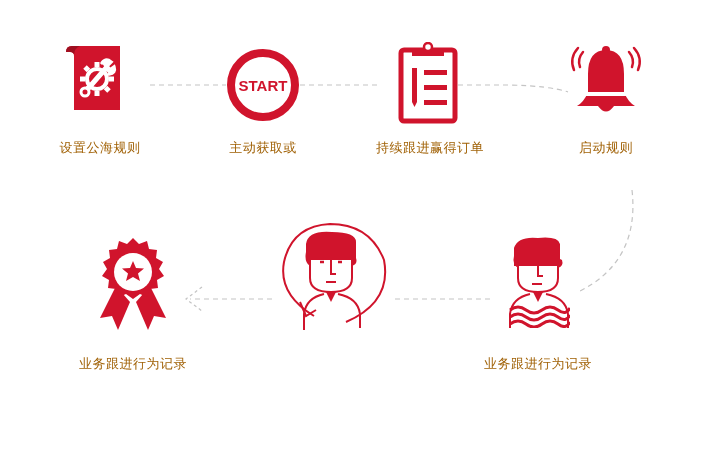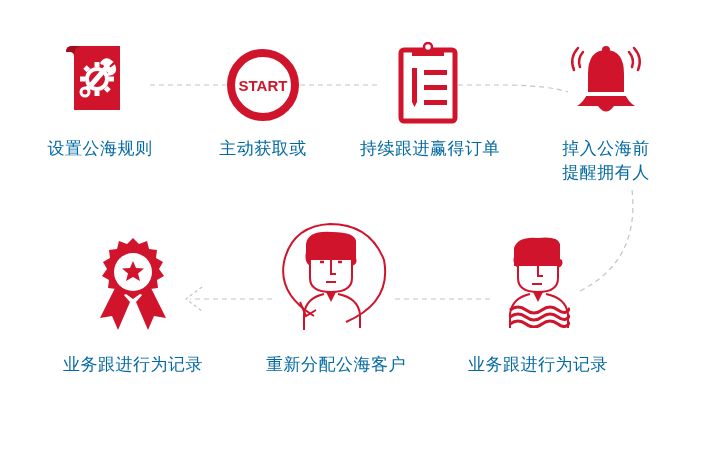--- a/index.html
+++ b/index.html
@@ -2,21 +2,21 @@
 <html><head>
 <meta charset="utf-8">
 <style>
   html, body { margin: 0; padding: 0; background: #ffffff; }
   body { width: 709px; height: 461px; position: relative; overflow: hidden;
          font-family: "DejaVu Sans", "Liberation Sans", sans-serif; }
   .stage { position: absolute; left: 0; top: 0; width: 709px; height: 461px; }
   svg.connectors { position: absolute; left: 0; top: 0; }
   .node { position: absolute; }
   .icon { position: absolute; }
-  .label { position: absolute; color: #0369a1; font-size: 17px; line-height: 24px;
+  .label { position: absolute; color: #a16207; font-size: 13px; line-height: 24px;
            text-align: center; white-space: nowrap; letter-spacing: 0.5px; }
 </style>
 </head>
 <body>
 
 <div class="stage">
 
   <svg class="connectors" width="709" height="461">
     <g fill="none" stroke="#c4c4c4" stroke-width="1.2" stroke-dasharray="5,4">
       <line x1="150" y1="85" x2="226" y2="85"></line>
@@ -89,22 +89,21 @@
           <path d="M17 10 Q11 17 14 25"></path>
         <path d="M68 6 Q77 16 72 28"></path>
           <path d="M63 10 Q69 17 66 25"></path>
       </g>
       <circle cx="40" cy="8" r="4" fill="#d0142c"></circle>
       <path d="M40 8 Q22 8 22 32 L22 50 Q18 60 11 64 L69 64 Q62 60 58 50 L58 32 Q58 8 40 8 Z" fill="#d0142c"></path>
       <rect x="20" y="50" width="40" height="4" fill="#fff"></rect>
       <path d="M32 64 Q40 75 48 64 Z" fill="#d0142c"></path>
     </svg>
     <div class="label" style="left:550px;top:136px;width:112px">
-      <div>掉入公海前</div>
-      <div>提醒拥有人</div>
+      <div>启动规则</div>
     </div>
   </div>
 
   <div class="node">
     <svg class="icon" style="left:508px;top:236px" width="62" height="92" viewBox="0 0 62 92">
       <path d="M6 12 Q10 0 30 2 Q50 0 52 8 L52 30 L6 30 Z" fill="#d0142c"></path>
       <path d="M10 22 L10 42 Q10 56 30 56 Q50 56 50 42 L50 22" fill="none" stroke="#d0142c" stroke-width="2"></path>
       <path d="M6 20 Q4 28 10 32 L10 22 Z M50 22 L54 24 Q56 30 50 32 Z" fill="#d0142c"></path>
       <path d="M20 28 L24 28 M36 28 L40 28" stroke="#d0142c" stroke-width="2.5"></path>
       <path d="M30 26 L30 40 L35 40" fill="none" stroke="#d0142c" stroke-width="2"></path>
@@ -129,21 +128,20 @@
       <path d="M30 26 Q32 12 56 14 Q80 14 80 24 L80 42 L30 42 Z" fill="#d0142c"></path>
       <path d="M34 36 L34 60 Q34 74 55 74 Q76 74 76 60 L76 36" fill="none" stroke="#d0142c" stroke-width="2"></path>
       <path d="M30 34 Q28 44 34 48 L34 38 Z M76 38 L80 40 Q82 46 76 48 Z" fill="#d0142c"></path>
       <path d="M44 44 L48 44 M62 44 L66 44" stroke="#d0142c" stroke-width="2.5"></path>
       <path d="M55 42 L55 56 L60 56" fill="none" stroke="#d0142c" stroke-width="2"></path>
       <line x1="50" y1="64" x2="60" y2="64" stroke="#d0142c" stroke-width="2"></line>
       <path d="M50 74 L55 84 L60 74 Z" fill="#d0142c"></path>
       <path d="M28 112 L28 96 Q30 80 48 76 M84 110 L84 96 Q82 80 62 76" fill="none" stroke="#d0142c" stroke-width="2"></path>
     </svg>
     <div class="label" style="left:256px;top:352px;width:160px">
-      <div>重新分配公海客户</div>
     </div>
   </div>
 
   <div class="node">
     <svg class="icon" style="left:94px;top:236px" width="78" height="96" viewBox="0 0 78 96">
       <path d="M22 50 L6 82 L18 80 L24 94 L36 66 Z" fill="#d0142c"></path>
       <path d="M56 50 L72 82 L60 80 L54 94 L42 66 Z" fill="#d0142c"></path>
       <g transform="translate(39,36)">
         <path d="M0 -34 L6 -28 L14 -31 L16 -23 L24 -22 L23 -14 L30 -10 L26 -3 L31 4 L24 8 L25 16 L17 17 L14 25 L7 22 L0 27 L-7 22 L-14 25 L-17 17 L-25 16 L-24 8 L-31 4 L-26 -3 L-30 -10 L-23 -14 L-24 -22 L-16 -23 L-14 -31 L-6 -28 Z" fill="#d0142c"></path>
         <circle r="19" fill="#fff"></circle>

